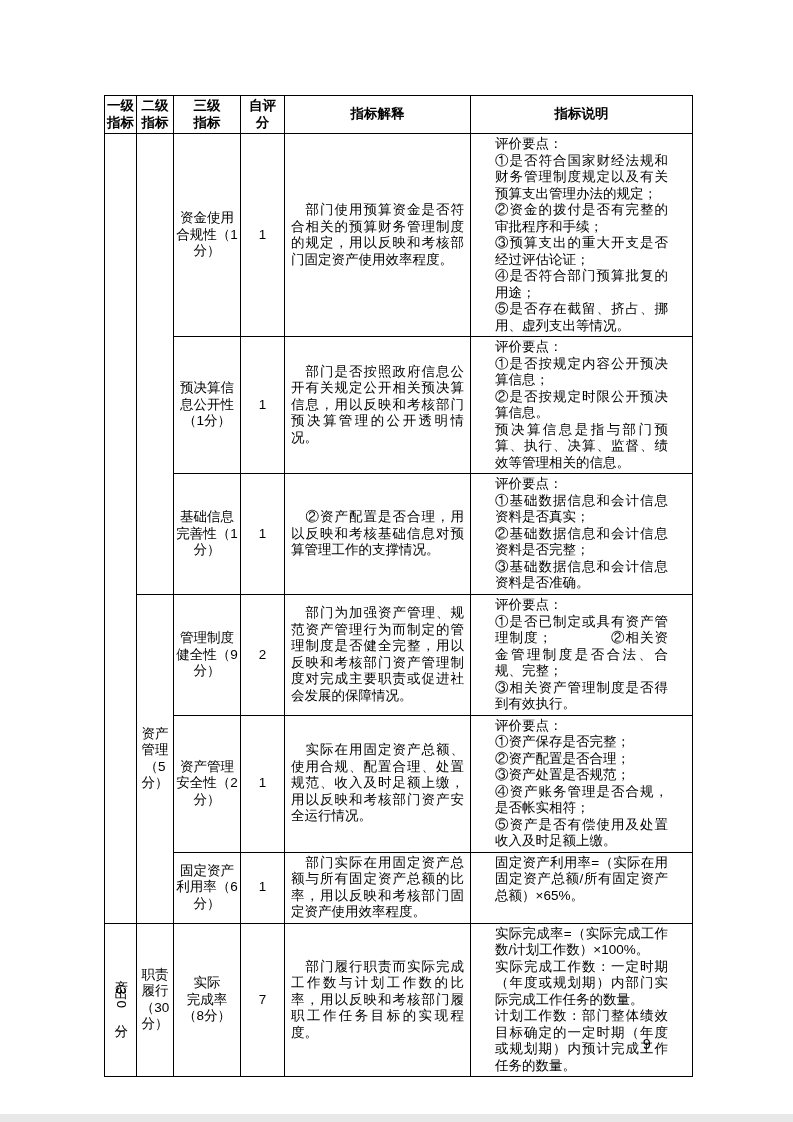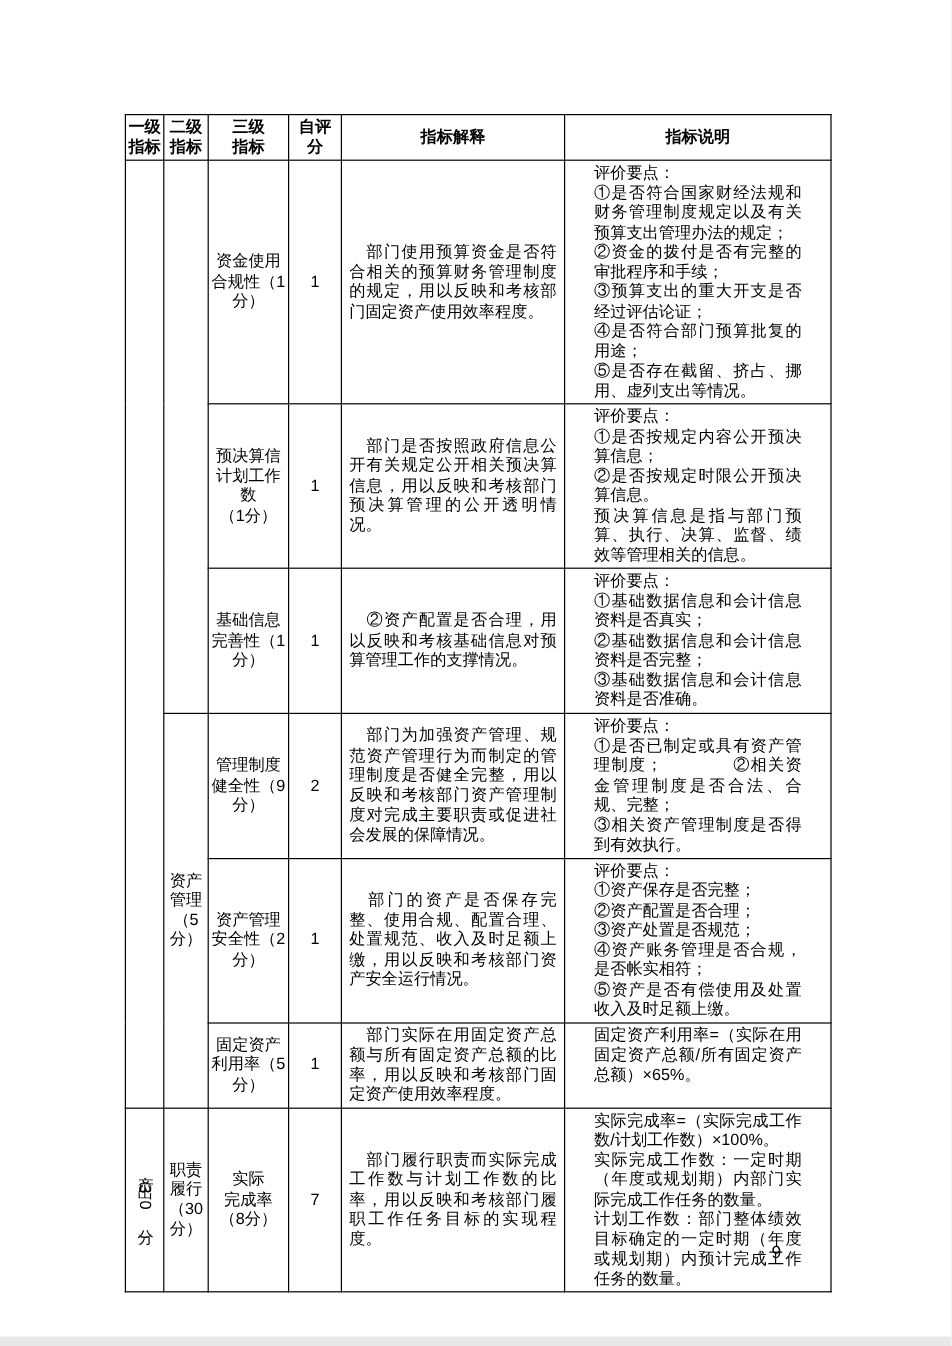--- a/index.html
+++ b/index.html
@@ -107,21 +107,21 @@
       <td class="cell-desc">评价要点：
 ①是否符合国家财经法规和财务管理制度规定以及有关预算支出管理办法的规定；
 ②资金的拨付是否有完整的审批程序和手续；
 ③预算支出的重大开支是否经过评估论证；
 ④是否符合部门预算批复的用途；
 ⑤是否存在截留、挤占、挪用、虚列支出等情况。</td>
     </tr>
 
     <tr style="height:126px">
       <td class="cell-mid">预决算信
-计划工作数
+息公开性
 （1分）</td>
       <td class="cell-mid">1</td>
       <td class="cell-exp">　部门是否按照政府信息公开有关规定公开相关预决算信息，用以反映和考核部门预决算管理的公开透明情况。</td>
       <td class="cell-desc">评价要点：
 ①是否按规定内容公开预决算信息；
 ②是否按规定时限公开预决算信息。
 预决算信息是指与部门预算、执行、决算、监督、绩效等管理相关的信息。</td>
     </tr>
 
     <tr style="height:121px">
@@ -148,32 +148,32 @@
       <td class="cell-desc">评价要点：
 ①是否已制定或具有资产管理制度；　　　　②相关资金管理制度是否合法、合规、完整；
 ③相关资产管理制度是否得到有效执行。</td>
     </tr>
 
     <tr style="height:126px">
       <td class="cell-mid">资产管理
 安全性（2
 分）</td>
       <td class="cell-mid">1</td>
-      <td class="cell-exp">　部门的资产是否保存完整、使用合规、配置合理、处置规范、收入及时足额上缴，用以反映和考核部门资产安全运行情况。</td>
+      <td class="cell-exp">　实际在用固定资产总额、使用合规、配置合理、处置规范、收入及时足额上缴，用以反映和考核部门资产安全运行情况。</td>
       <td class="cell-desc">评价要点：
 ①资产保存是否完整；
 ②资产配置是否合理；
 ③资产处置是否规范；
 ④资产账务管理是否合规，是否帐实相符；
 ⑤资产是否有偿使用及处置收入及时足额上缴。</td>
     </tr>
 
     <tr style="height:62px">
       <td class="cell-mid">固定资产
-利用率（5
+利用率（6
 分）</td>
       <td class="cell-mid">1</td>
       <td class="cell-exp">　部门实际在用固定资产总额与所有固定资产总额的比率，用以反映和考核部门固定资产使用效率程度。</td>
       <td class="cell-desc">固定资产利用率=（实际在用固定资产总额/所有固定资产总额）×65%。</td>
     </tr>
 
     <tr style="height:143px">
       <td class="cell-l1">
         <span class="v-text">产出（30分）</span>
       </td>

